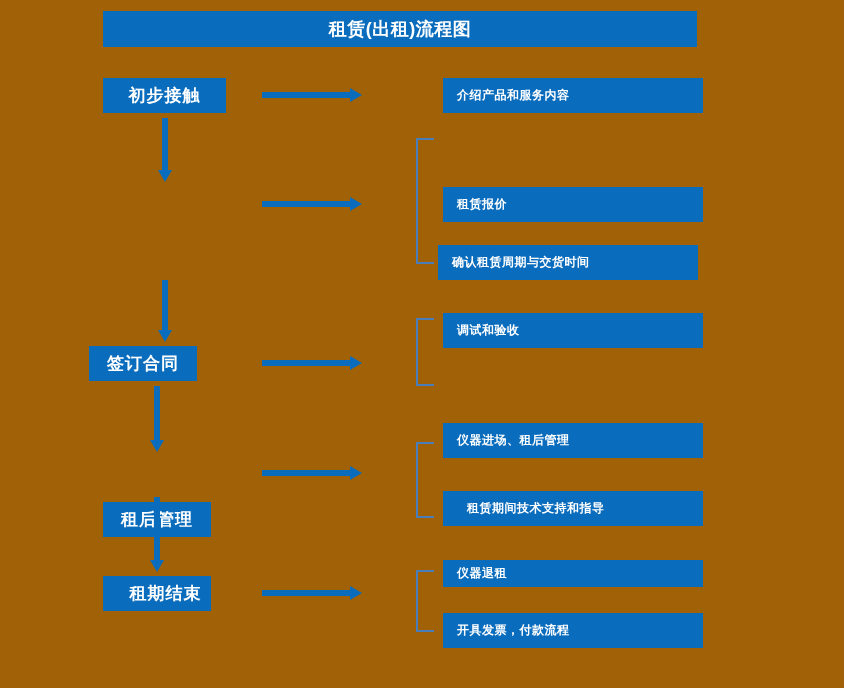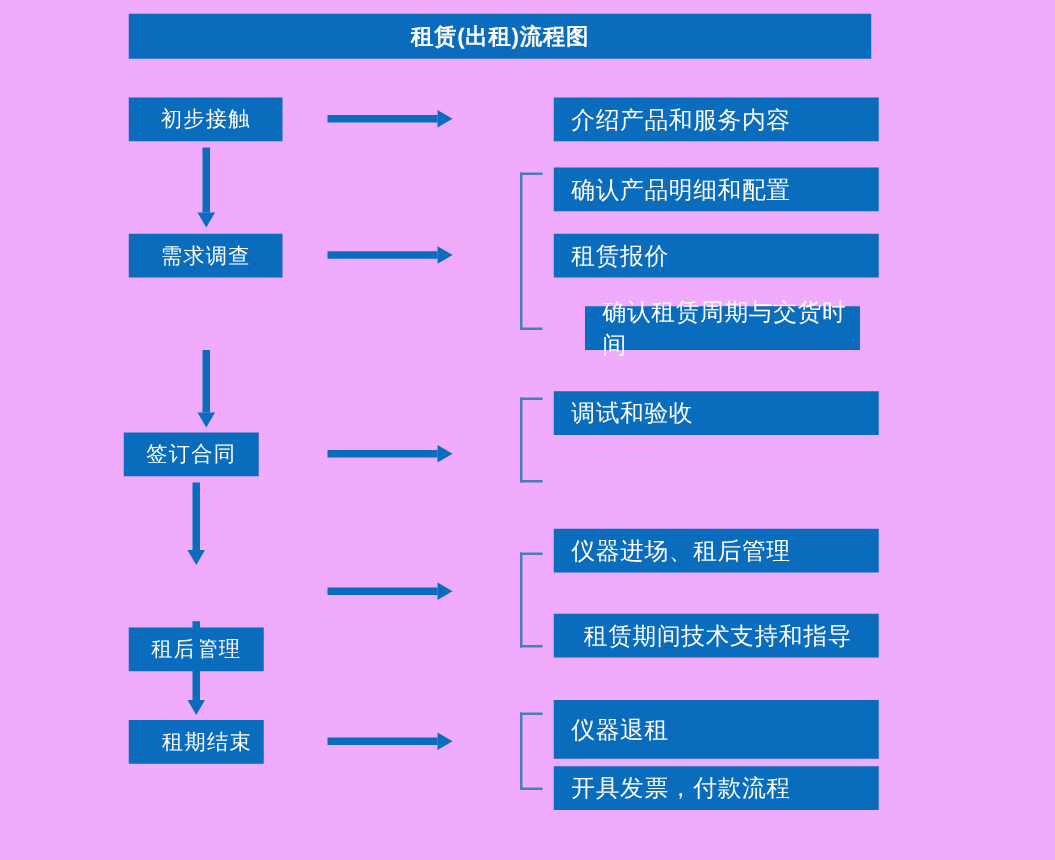--- a/index.html
+++ b/index.html
@@ -7,21 +7,21 @@
     padding: 0;
     background: #ffffff;
   }
   body {
     font-family: "Liberation Sans", "DejaVu Sans", sans-serif;
   }
   #canvas {
     position: relative;
     width: 844px;
     height: 688px;
-    background: #f0abfc;
+    background: #a16207;
     overflow: hidden;
   }
 
   
   .title-bar {
     position: absolute;
     left: 103px;
     top: 11px;
     width: 594px;
     height: 36px;
@@ -33,34 +33,34 @@
     align-items: center;
     justify-content: center;
     letter-spacing: 0.5px;
   }
 
   
   .node {
     position: absolute;
     background: #0a6cbd;
     color: #ffffff;
-    font-weight: normal;
+    font-weight: bold;
     display: flex;
     align-items: center;
     box-sizing: border-box;
   }
   .node.left {
     justify-content: center;
     font-size: 17px;
     letter-spacing: 1px;
   }
   .node.right {
     justify-content: flex-start;
     padding-left: 14px;
-    font-size: 19px;
+    font-size: 12px;
     letter-spacing: 0.5px;
   }
 
   
   .h-arrow {
     position: absolute;
     height: 18px;
   }
   .h-arrow .shaft {
     position: absolute;
@@ -113,23 +113,22 @@
 </style>
 </head>
 <body>
 
 <div id="canvas">
 
   <div class="title-bar">租赁(出租)流程图</div>
 
   <div class="node left" style="left:103px; top:78px; width:123px; height:35px;">初步接触</div>
 
-  <div class="node left" style="left:103px; top:187px; width:123px; height:35px;">需求调查</div>
-
-  <div class="node left" style="left:99px; top:346px; width:108px; height:35px;">签订合同</div>
+
+  <div class="node left" style="left:89px; top:346px; width:108px; height:35px;">签订合同</div>
 
   <div class="node left" style="left:103px; top:456px; width:108px; height:35px;margin-top:46px;">租后管理</div>
 
   <div class="node left" style="left:103px; top:576px; width:108px; height:35px;padding-left:17px;">租期结束</div>
 
   <div class="v-arrow" style="left:156px; top:118px; height:64px;">
     <div class="shaft" style="height:52px;"></div>
     <div class="head" style="top:52px;"></div>
   </div>
 
@@ -176,30 +175,29 @@
   <div class="bracket" style="left:416px; top:138px; height:126px;"></div>
 
   <div class="bracket" style="left:416px; top:318px; height:68px;"></div>
 
   <div class="bracket" style="left:416px; top:442px; height:76px;"></div>
 
   <div class="bracket" style="left:416px; top:570px; height:62px;"></div>
 
   <div class="node right" style="left:443px; top:78px; width:260px; height:35px;">介绍产品和服务内容</div>
 
-  <div class="node right" style="left:443px; top:134px; width:260px; height:35px;">确认产品明细和配置</div>
 
   <div class="node right" style="left:443px; top:187px; width:260px; height:35px;">租赁报价</div>
 
-  <div class="node right" style="left:468px; top:245px; width:220px; height:35px;">确认租赁周期与交货时间</div>
+  <div class="node right" style="left:438px; top:245px; width:260px; height:35px;">确认租赁周期与交货时间</div>
 
   <div class="node right" style="left:443px; top:313px; width:260px; height:35px;">调试和验收</div>
 
 
   <div class="node right" style="left:443px; top:423px; width:260px; height:35px;">仪器进场、租后管理</div>
 
   <div class="node right" style="left:443px; top:491px; width:260px; height:35px;padding-left:24px;">租赁期间技术支持和指导</div>
 
-  <div class="node right" style="left:443px; top:560px; width:260px; height:47px;">仪器退租</div>
+  <div class="node right" style="left:443px; top:560px; width:260px; height:27px;">仪器退租</div>
 
   <div class="node right" style="left:443px; top:613px; width:260px; height:35px;">开具发票，付款流程</div>
 
 </div>
 
 </body></html>

